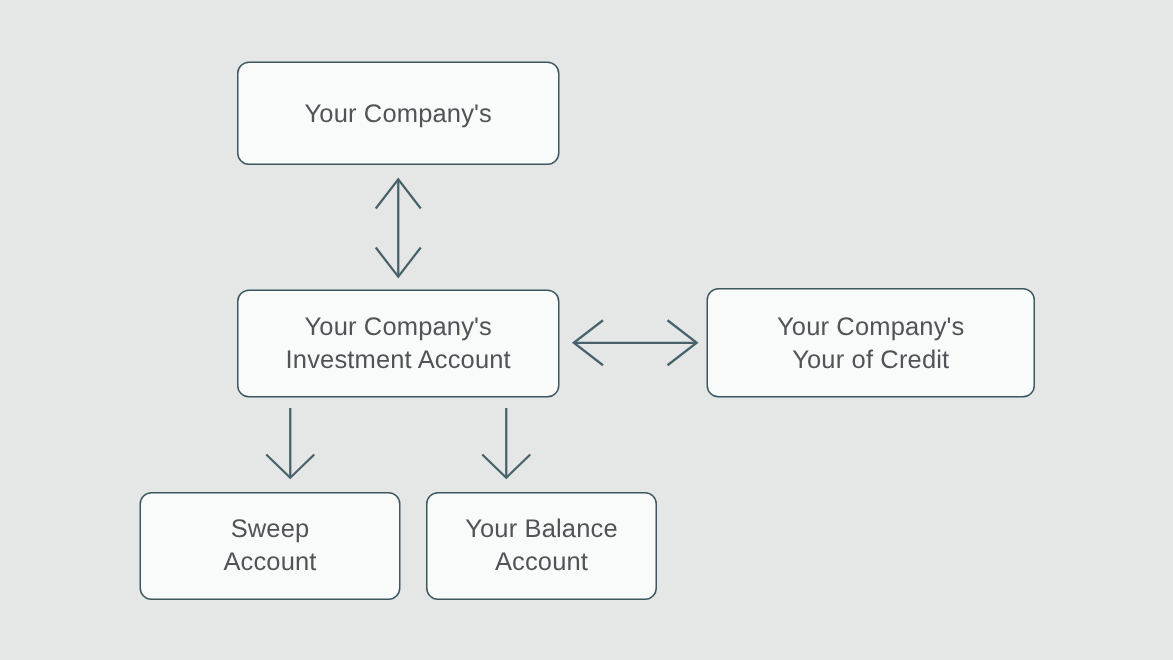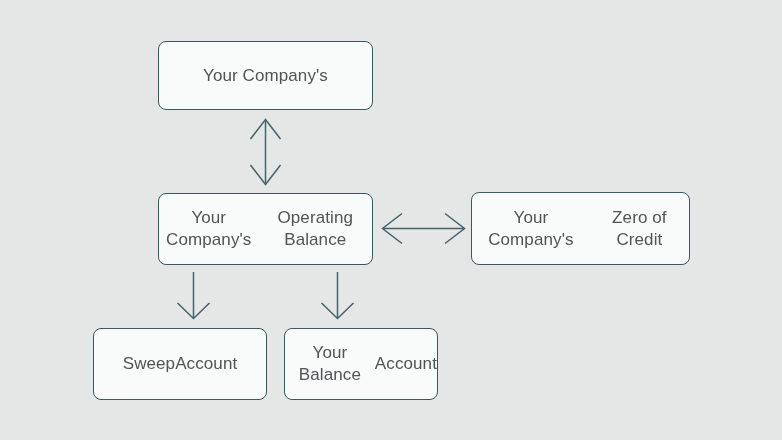--- a/index.html
+++ b/index.html
@@ -20,21 +20,21 @@
     position:relative;
     width:782px;height:440px;
   }
   .node{
     position:absolute;
     box-sizing:border-box;
     background:var(--box-fill);
     border:1.5px solid var(--box-border);
     border-radius:8px;
     display:flex;
-    flex-direction:row;
+    flex-direction:column;
     align-items:center;
     justify-content:center;
     text-align:center;
   }
   .node span{
     display:block;
     font-size:17px;
     line-height:22px;
     color:var(--text);
     letter-spacing:0.1px;
@@ -55,26 +55,26 @@
 <body>
 
 <div class="canvas">
 
   <div class="node" style="left:158px;top:41px;width:215px;height:69px">
     <span>Your Company's</span>
   </div>
 
   <div class="node" style="left:158px;top:193px;width:215px;height:72px">
     <span>Your Company's</span>
-    <span>Operating Balance</span>
+    <span>Investment Account</span>
   </div>
 
   <div class="node" style="left:471px;top:192px;width:219px;height:73px">
     <span>Your Company's</span>
-    <span>Zero of Credit</span>
+    <span>Your of Credit</span>
   </div>
 
   <div class="node" style="left:93px;top:328px;width:174px;height:72px">
     <span>Sweep</span>
     <span>Account</span>
   </div>
 
   <div class="node" style="left:284px;top:328px;width:154px;height:72px">
     <span>Your Balance</span>
     <span>Account</span>

